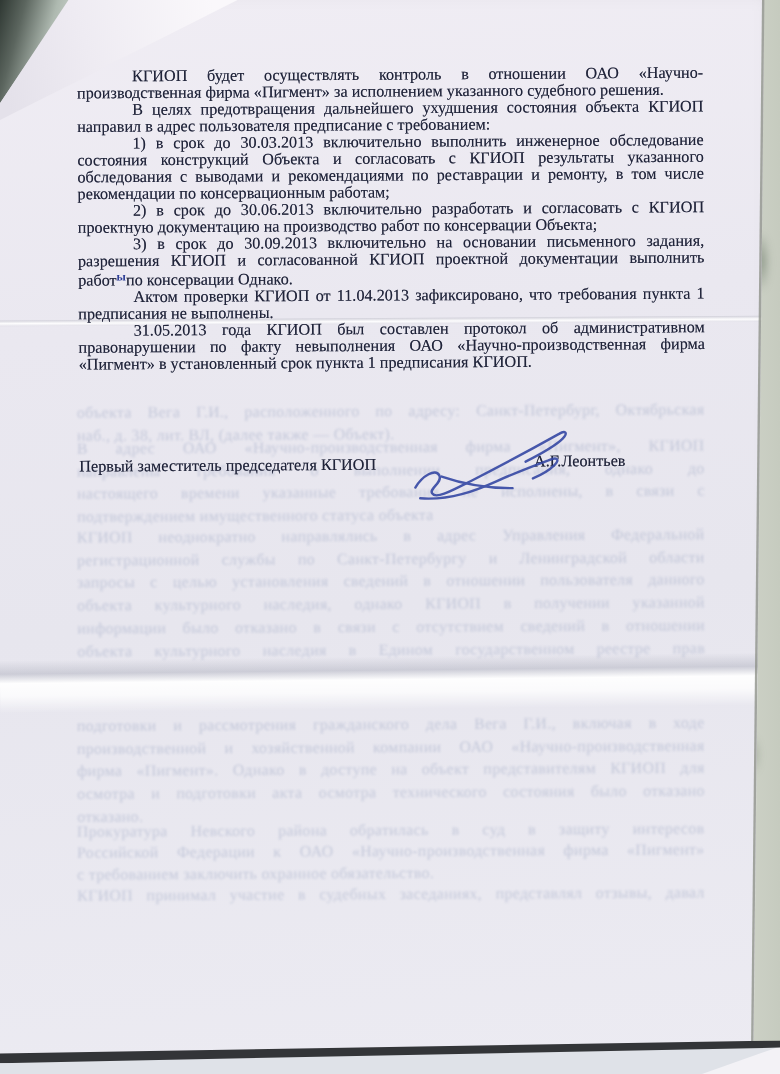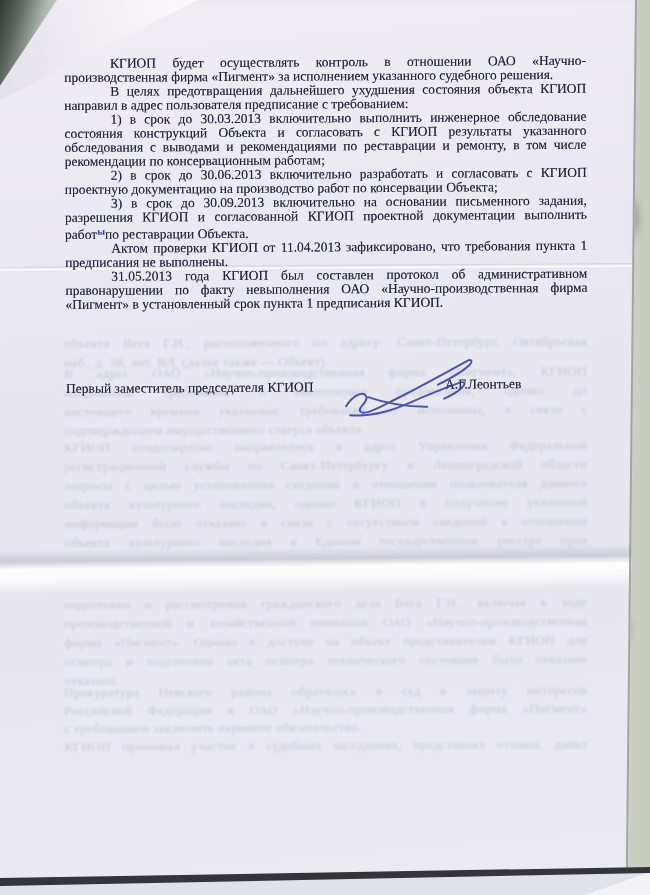--- a/index.html
+++ b/index.html
@@ -142,21 +142,21 @@
       <div>Российской Федерации к ОАО «Научно-производственная фирма «Пигмент»</div>
       <div class="short">с требованием заключить охранное обязательство.</div>
       <div>КГИОП принимал участие в судебных заседаниях, представлял отзывы, давал</div>
     </div>
 
     <div class="content">
       <p>КГИОП будет осуществлять контроль в отношении ОАО «Научно-производственная фирма «Пигмент» за исполнением указанного судебного решения.</p>
       <p>В целях предотвращения дальнейшего ухудшения состояния объекта КГИОП направил в адрес пользователя предписание с требованием:</p>
       <p>1) в срок до 30.03.2013 включительно выполнить инженерное обследование состояния конструкций Объекта и согласовать с КГИОП результаты указанного обследования  с выводами и рекомендациями по реставрации и ремонту, в том числе рекомендации по консервационным работам;</p>
       <p>2) в срок до 30.06.2013 включительно разработать и согласовать с КГИОП проектную документацию на производство работ по консервации Объекта;</p>
-      <p><span>3)  в срок до 30.09.2013 включительно на основании письменного задания, разрешения КГИОП и согласованной КГИОП проектной документации выполнить работ</span><span class="ins-mark">ы</span><span>по реставрации Объекта.</span></p>
+      <p><span>3)  в срок до 30.09.2013 включительно на основании письменного задания, разрешения КГИОП и согласованной КГИОП проектной документации выполнить работ</span><span class="ins-mark">ы</span><span>по консервации Однако.</span></p>
       <p>Актом проверки КГИОП от 11.04.2013 зафиксировано, что требования пункта 1 предписания не выполнены.</p>
       <p>31.05.2013 года КГИОП был составлен протокол об административном правонарушении по факту невыполнения ОАО «Научно-производственная фирма «Пигмент» в установленный срок пункта 1 предписания КГИОП.</p>
 
       <div class="sig-title">Первый заместитель председателя КГИОП</div>
       <div class="sig-name">А.Г.Леонтьев</div>
       <svg class="sig-ink" viewBox="0 0 158 82">
         <g fill="none" stroke="#3547a3" stroke-width="2" stroke-linecap="round" opacity="0.9">
           <path d="M16 57 C22 47 33 41 36 47 C39 53 27 58 30 62 C33 67 46 60 62 52 C88 39 116 24 136 13 C141 10 144 12 139 17 C132 24 118 31 108 36"></path>
           <path d="M20 66 C45 68 66 60 84 52 C100 45 116 39 127 35 C134 32 137 34 132 39 C128 43 121 47 114 50"></path>
           <path d="M38 48 C55 54 75 58 97 58"></path>

